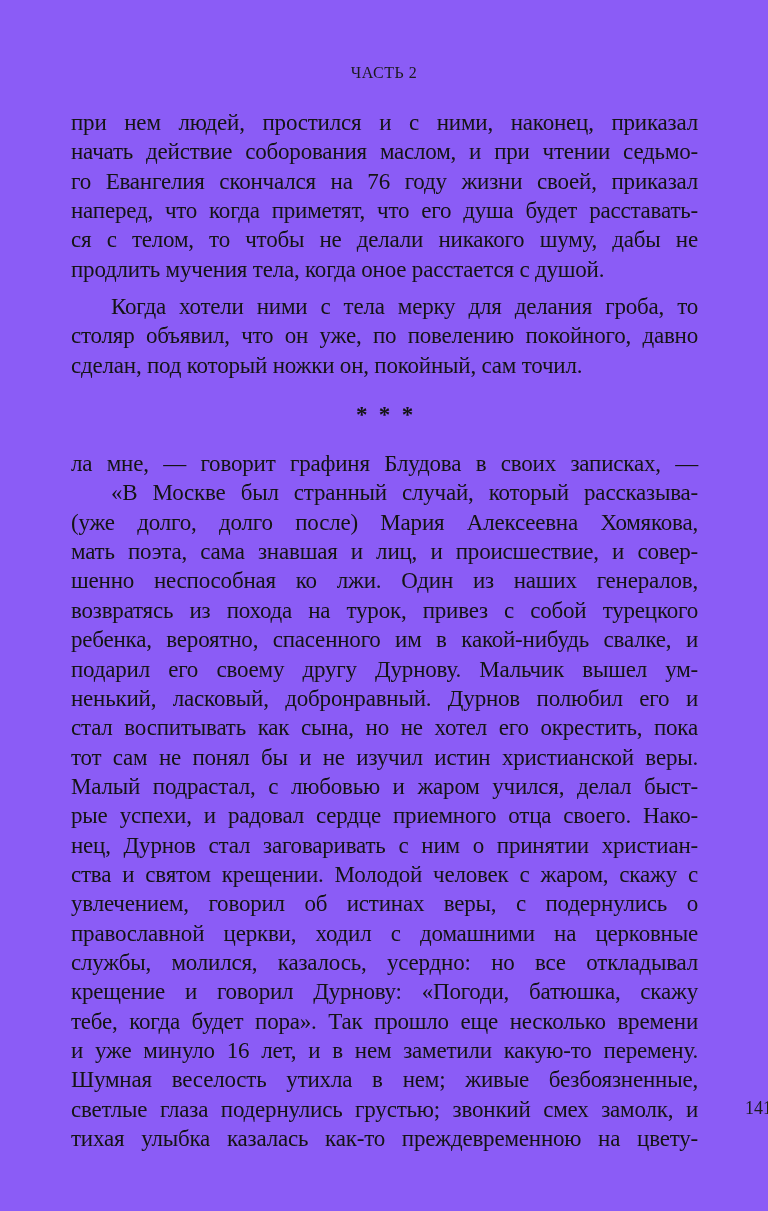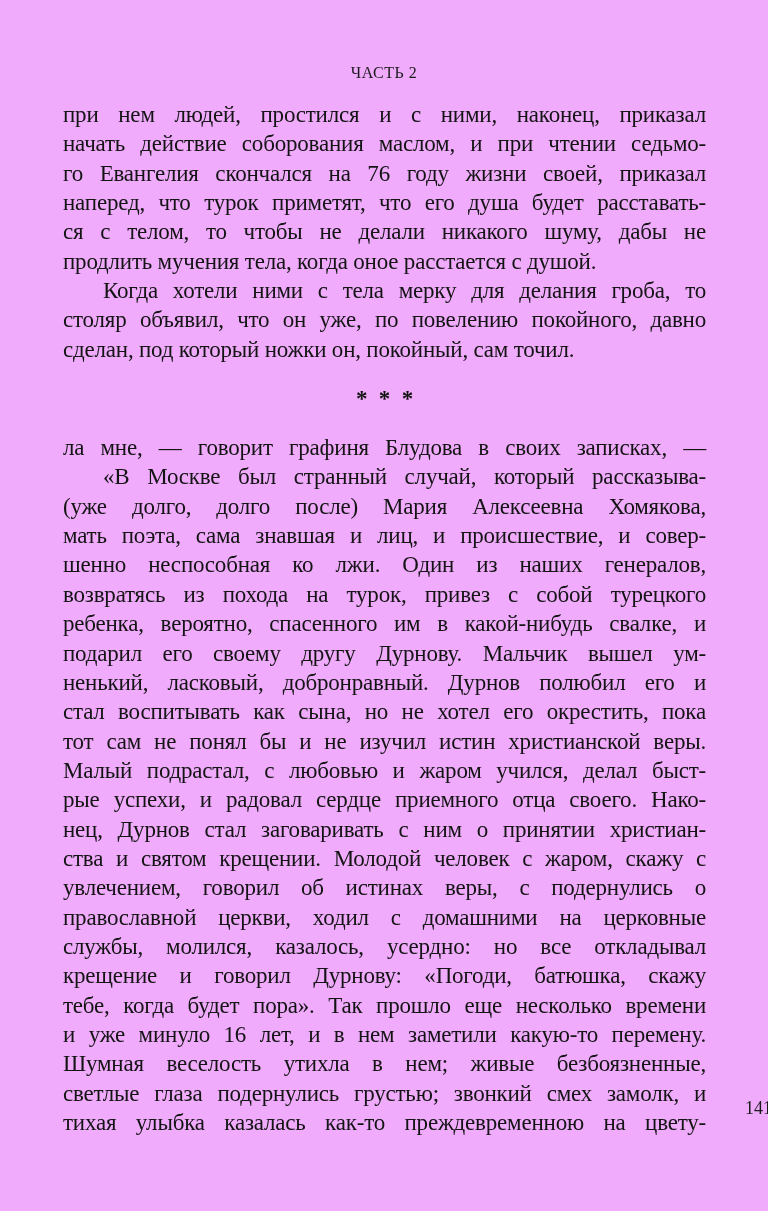--- a/index.html
+++ b/index.html
@@ -4,21 +4,21 @@
 <style>
   html, body {
     margin: 0;
     padding: 0;
     background: #ffffff;
   }
   .page {
     position: relative;
     width: 768px;
     height: 1211px;
-    background: #f0abfc;
+    background: #8b5cf6;
     overflow: hidden;
     font-family: "Liberation Serif", "DejaVu Serif", serif;
     color: #141414;
   }
   .running-header {
     position: absolute;
     top: 64px;
     left: 0;
     width: 100%;
     text-align: center;
@@ -28,21 +28,21 @@
   }
   .body-text {
     position: absolute;
     top: 100px;
     left: 63px;
     width: 643px;
     font-size: 23px;
     letter-spacing: -0.2px;
   }
   .paragraph {
-    margin: 0;
+    margin: 8px;
   }
   .line {
     line-height: 29.35px;
     height: 29.35px;
     white-space: normal;
     text-align: justify;
     text-align-last: justify;
   }
   .line.last {
     text-align-last: left;
@@ -73,21 +73,21 @@
 <body>
 
 <div class="page">
   <div class="running-header">ЧАСТЬ 2</div>
 
   <div class="body-text" id="body-text">
       <div class="paragraph">
         <div class="line">при нем людей, простился и с ними, наконец, приказал</div>
         <div class="line">начать действие соборования маслом, и при чтении седьмо-</div>
         <div class="line">го Евангелия скончался на 76 году жизни своей, приказал</div>
-        <div class="line">наперед, что турок приметят, что его душа будет расставать-</div>
+        <div class="line">наперед, что когда приметят, что его душа будет расставать-</div>
         <div class="line">ся с телом, то чтобы не делали никакого шуму, дабы не</div>
         <div class="line last">продлить мучения тела, когда оное расстается с душой.</div>
       </div>
       <div class="paragraph">
         <div class="line indent">Когда хотели ними с тела мерку для делания гроба, то</div>
         <div class="line">столяр объявил, что он уже, по повелению покойного, давно</div>
         <div class="line last">сделан, под который ножки он, покойный, сам точил.</div>
       </div>
       <div class="separator">* * *</div>
       <div class="paragraph">

